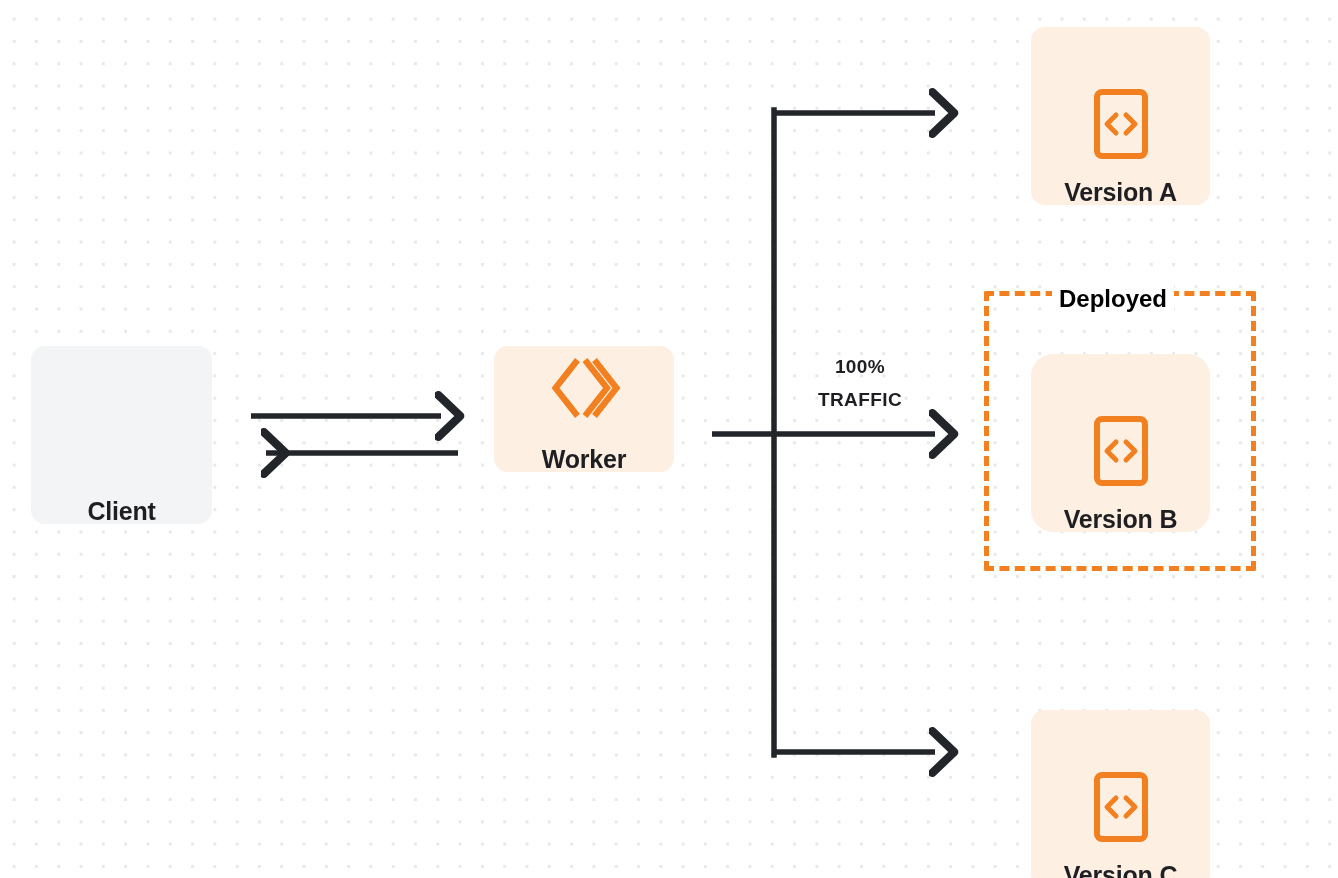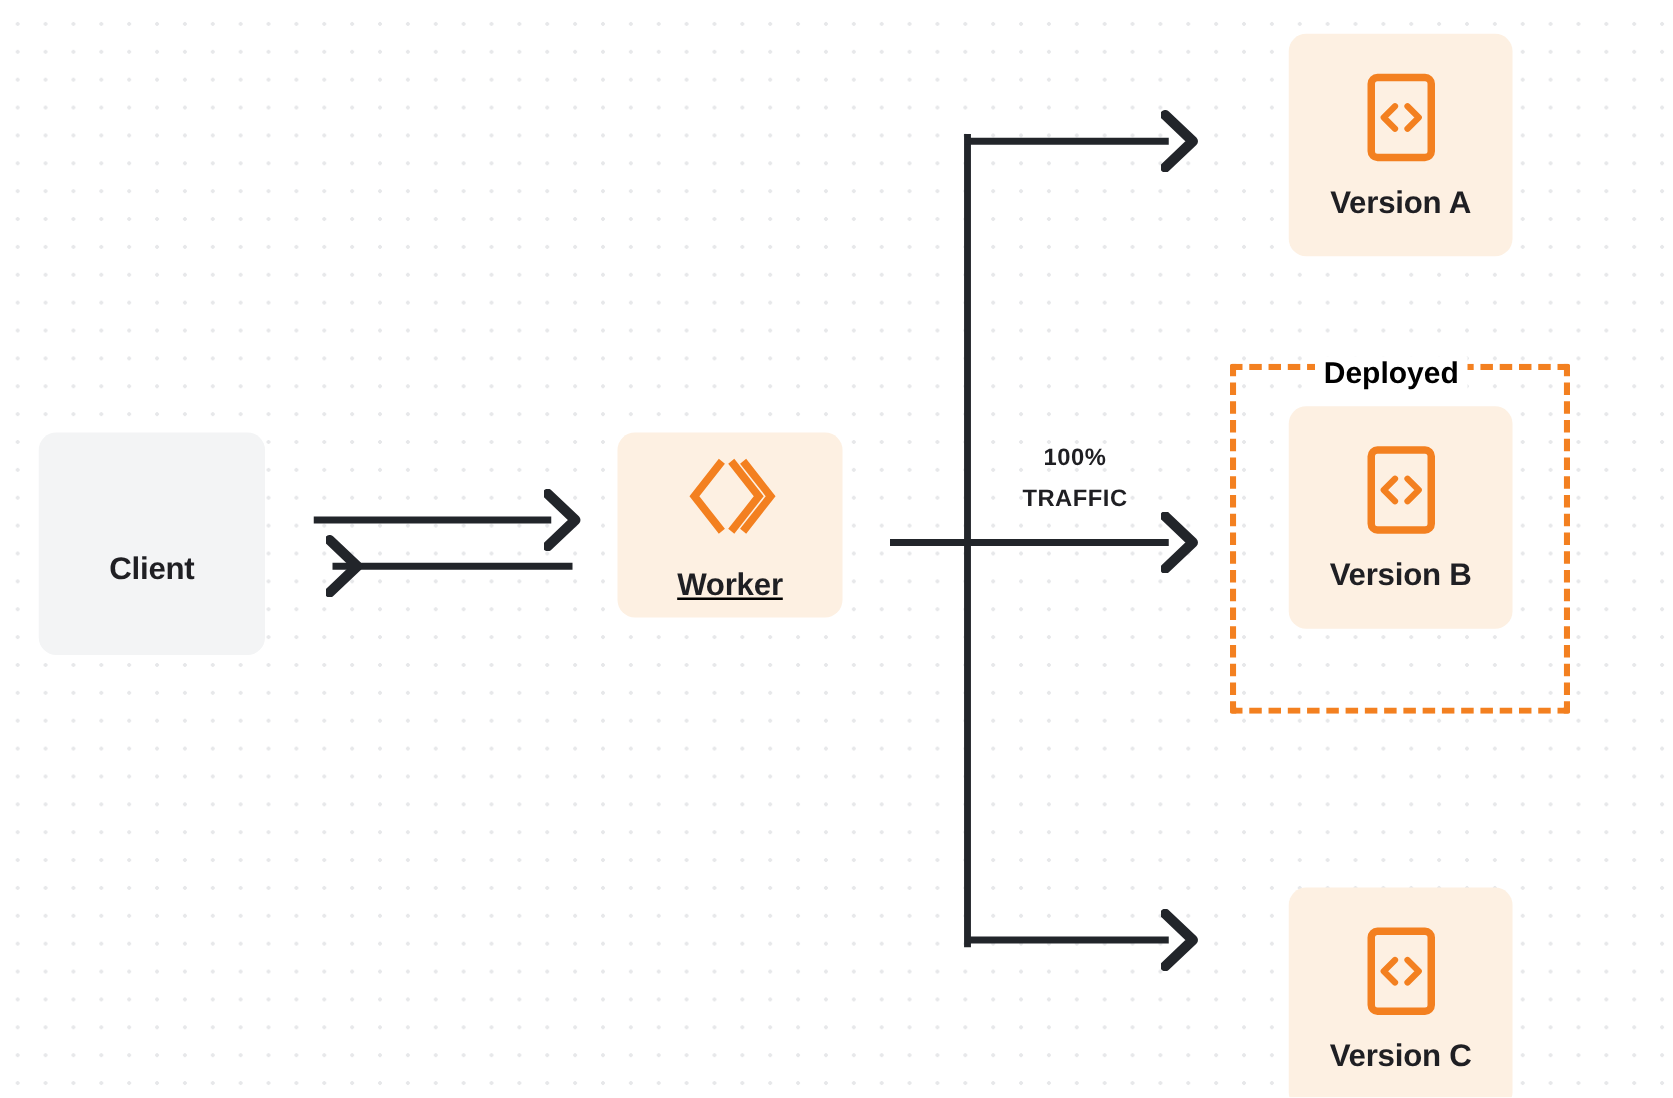--- a/index.html
+++ b/index.html
@@ -24,21 +24,21 @@
     background-position: 3px 8px;
   }
 
   
   .node {
     position: absolute;
     border-radius: 14px;
     display: flex;
     flex-direction: column;
     align-items: center;
-    justify-content: center;
+    justify-content: flex-end;
     box-sizing: border-box;
   }
 
   .node-label {
     font-size: 25px;
     font-weight: 700;
     color: #1f1f23;
     letter-spacing: -0.2px;
     line-height: 1;
     margin-top: 41px;
@@ -51,36 +51,35 @@
     width: 181px;
     height: 178px;
     background: #f3f4f5;
   }
 
   
   #worker-node {
     left: 494px;
     top: 346px;
     width: 180px;
-    height: 148px;
+    height: 126px;
     background: #fdf0e2;
-    text-decoration: underline;
   }
   #worker-node .node-label { margin-top: 22px; }
 
   
   .version-node {
     width: 179px;
     height: 178px;
     background: #fdf0e2;
   }
   .version-node .node-label { margin-top: 20px; }
 
   #version-a-node { left: 1031px; top: 27px; }
-  #version-b-node { left: 1031px; top: 325px; }
+  #version-b-node { left: 1031px; top: 354px; border-radius: 22px; }
   #version-c-node { left: 1031px; top: 662px; margin-top: 48px; }
 
   
   .worker-logo { width: 74px; height: 74px; display: block; }
   .code-icon  { width: 56px; height: 72px; display: block; }
 
   
   #deployed-group {
     position: absolute;
     left: 984px;

